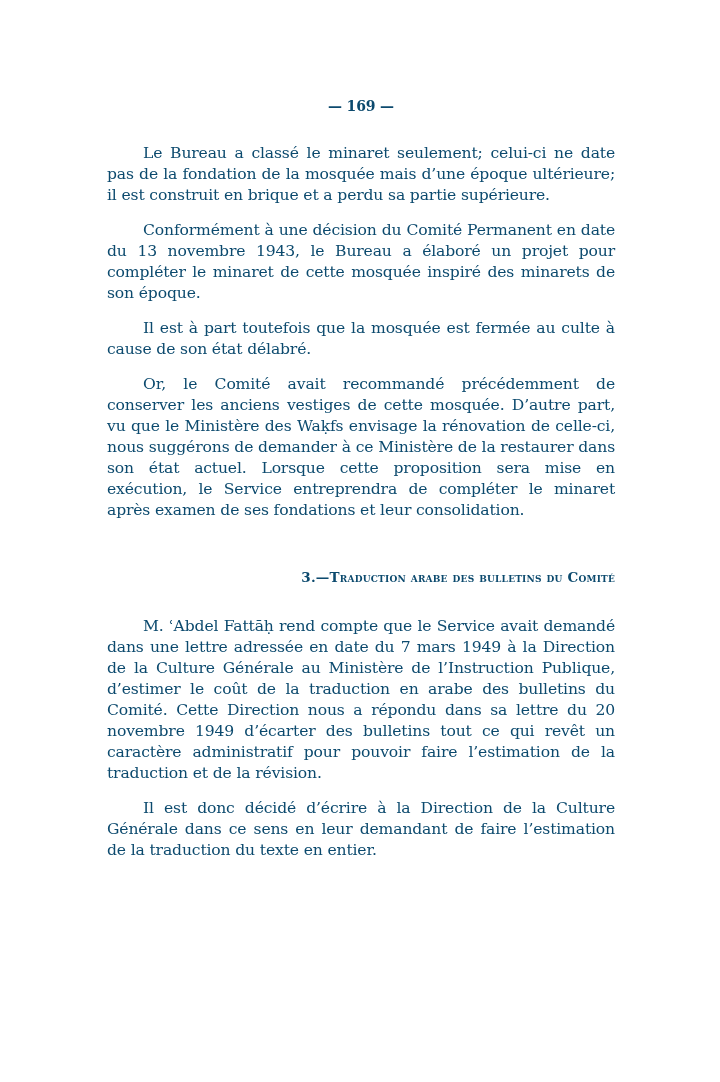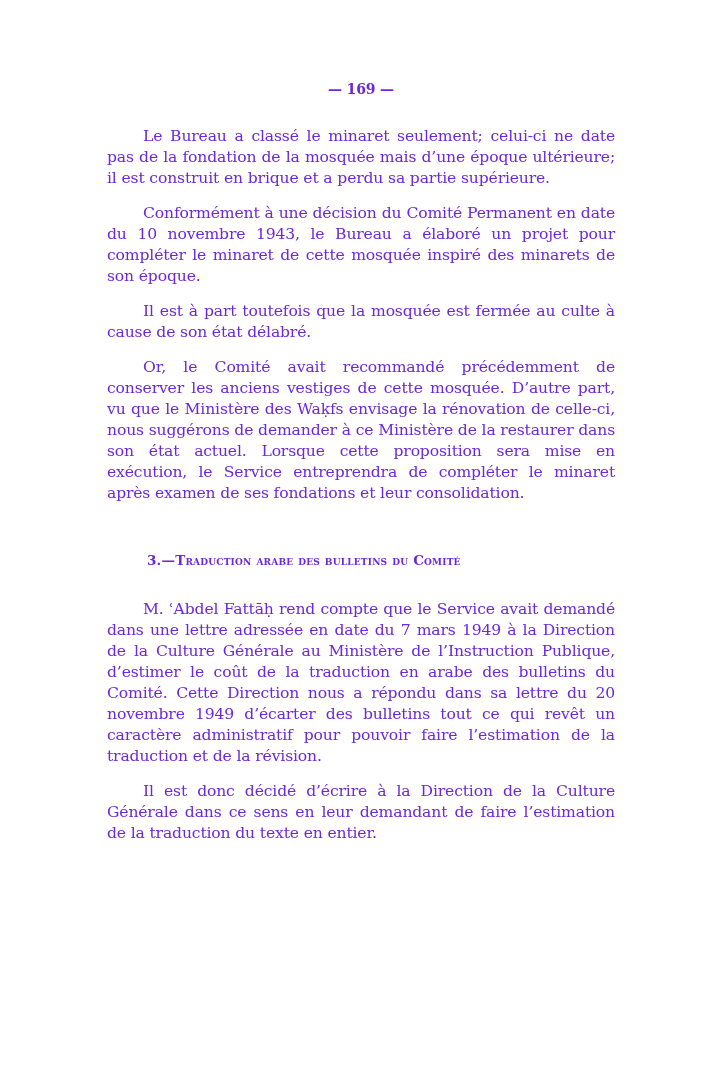--- a/index.html
+++ b/index.html
@@ -1,37 +1,37 @@
 <!DOCTYPE html>
 <html><head>
 <meta charset="utf-8">
 <style>
   html, body { margin: 0; padding: 0; background: #ffffff; }
   body { width: 720px; height: 1082px; position: relative; overflow: hidden; }
   .page {
-    position: absolute; left: 107px; top: 79px; width: 508px;
+    position: absolute; left: 107px; top: 96px; width: 508px;
     font-family: "DejaVu Serif", "Liberation Serif", serif;
-    color: #6d28d9; font-size: 15.6px; line-height: 21px;
+    color: #0c4a6e; font-size: 15.6px; line-height: 21px;
     text-align: justify; letter-spacing: -0.15px;
   }
   .folio { text-align: center; font-weight: bold; font-size: 14px; margin-bottom: 26px; }
   .para { text-indent: 36px; margin: 0 0 14px 0; }
   .heading {
-    text-align: left; margin: 46px 0 28px 40px; font-size: 13.5px; font-weight: bold;
+    text-align: right; margin: 46px 0 28px 40px; font-size: 13.5px; font-weight: bold;
     font-variant: small-caps; letter-spacing: 0.2px;
   }
 </style>
 </head>
 <body>
 
 <div class="page">
   <div class="folio">— 169 —</div>
 
   <p class="para">Le Bureau a classé le minaret seulement; celui-ci ne date pas de la fondation de la mosquée mais d’une époque ultérieure; il est construit en brique et a perdu sa partie supérieure.</p>
-  <p class="para">Conformément à une décision du Comité Permanent en date du 10 novembre 1943, le Bureau a élaboré un projet pour compléter le minaret de cette mosquée inspiré des minarets de son époque.</p>
+  <p class="para">Conformément à une décision du Comité Permanent en date du 13 novembre 1943, le Bureau a élaboré un projet pour compléter le minaret de cette mosquée inspiré des minarets de son époque.</p>
   <p class="para">Il est à part toutefois que la mosquée est fermée au culte à cause de son état délabré.</p>
   <p class="para">Or, le Comité avait recommandé précédemment de conserver les anciens vestiges de cette mosquée. D’autre part, vu que le Ministère des Waḳfs envisage la rénovation de celle-ci, nous suggérons de demander à ce Ministère de la restaurer dans son état actuel. Lorsque cette proposition sera mise en exécution, le Service entreprendra de compléter le minaret après examen de ses fondations et leur consolidation.</p>
 
   <div class="heading">3.—Traduction arabe des bulletins du Comité</div>
 
   <p class="para">M. ʿAbdel Fattāḥ rend compte que le Service avait demandé dans une lettre adressée en date du 7 mars 1949 à la Direction de la Culture Générale au Ministère de l’Instruction Publique, d’estimer le coût de la traduction en arabe des bulletins du Comité. Cette Direction nous a répondu dans sa lettre du 20 novembre 1949 d’écarter des bulletins tout ce qui revêt un caractère administratif pour pouvoir faire l’estimation de la traduction et de la révision.</p>
   <p class="para">Il est donc décidé d’écrire à la Direction de la Culture Générale dans ce sens en leur demandant de faire l’estimation de la traduction du texte en entier.</p>
 </div>
 
 </body></html>

